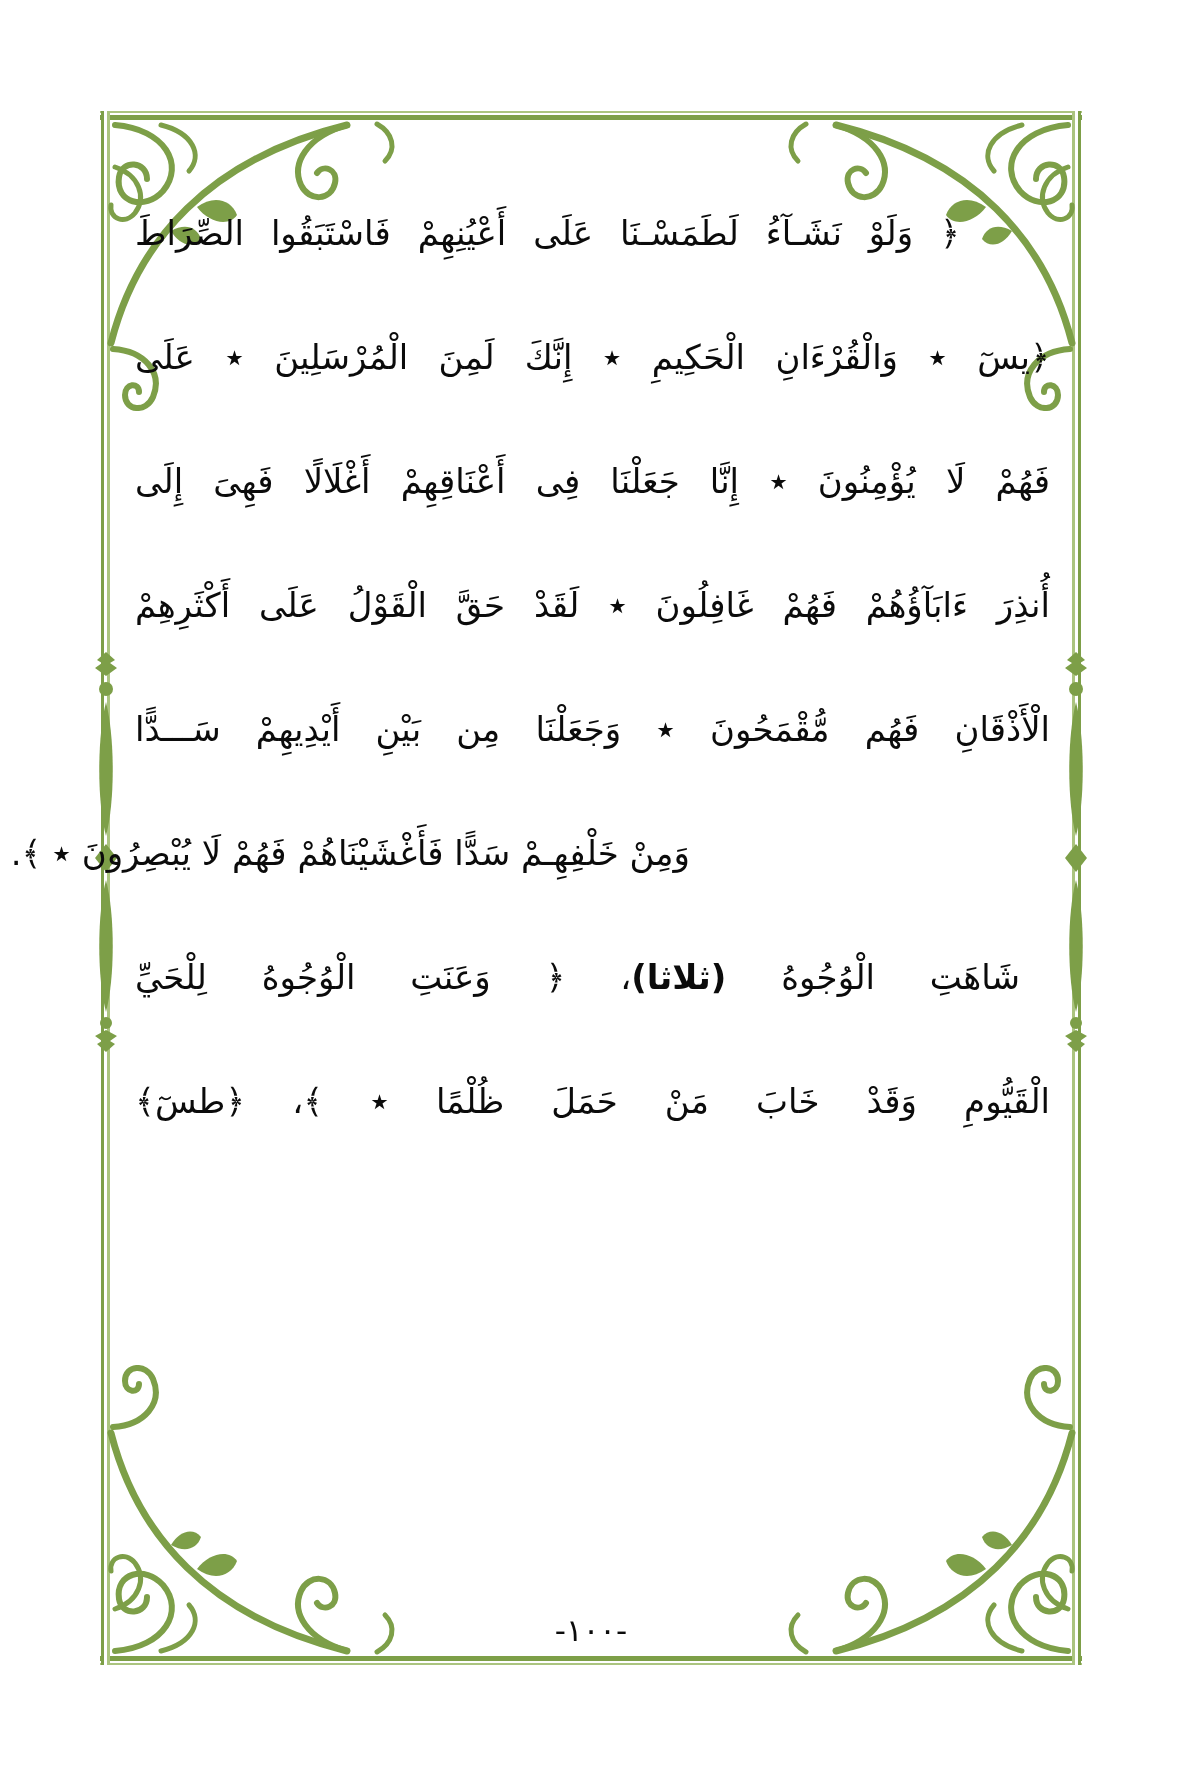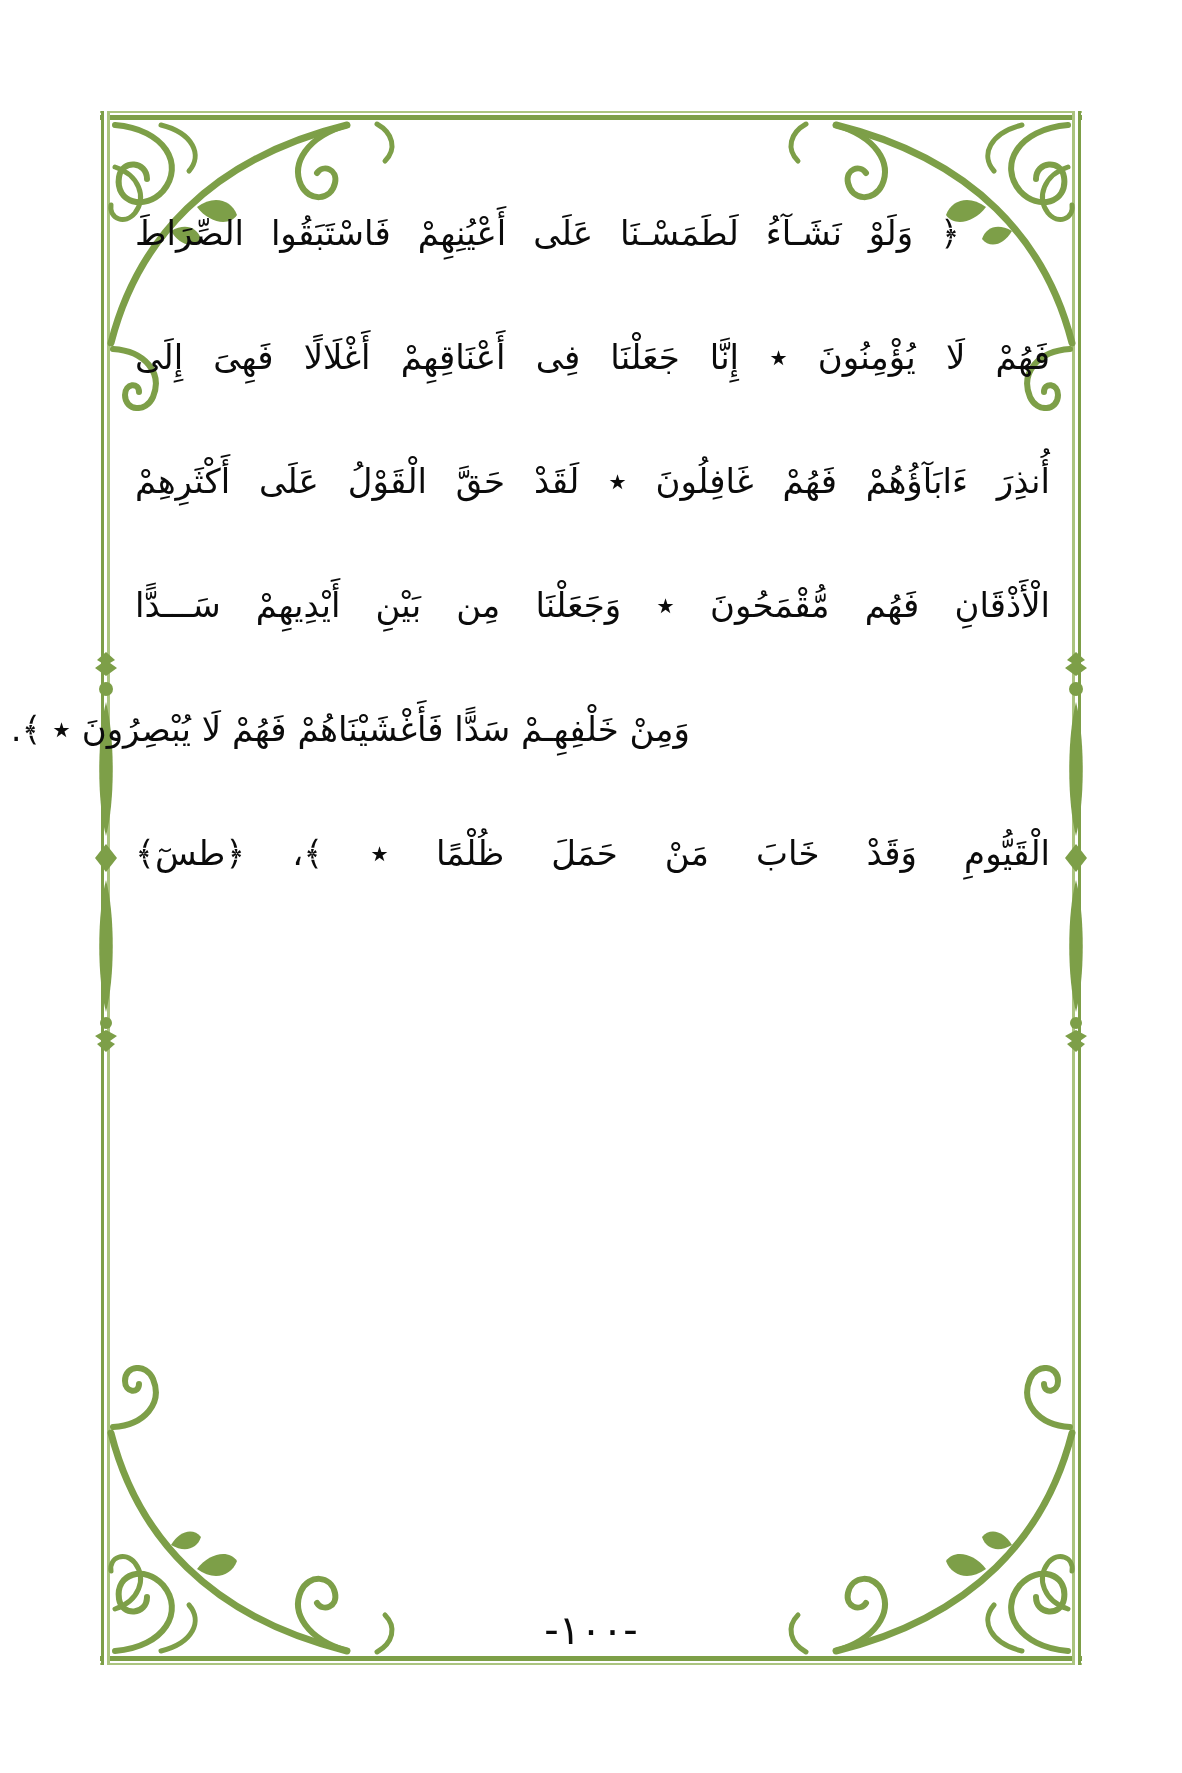--- a/index.html
+++ b/index.html
@@ -60,21 +60,21 @@
     overflow:visible;
   }
   .line.indent-first{padding-left:0;padding-right:90px;}
   .line.indent-small{padding-right:30px;}
   .line.short-left{padding-right:360px;}
   .bold{font-weight:bold;}
 
   .page-number{
     position:absolute;left:0;top:1598px;width:1182px;height:64px;
     line-height:64px;text-align:center;
-    font-size:40px;letter-spacing:4px;color:var(--ink);
+    font-size:31px;letter-spacing:4px;color:var(--ink);
   }
 </style>
 </head>
 <body>
 
 <div class="page">
 
   <div class="frame-line frame-top"></div>
   <div class="frame-line frame-bottom"></div>
   <div class="frame-line frame-left"></div>
@@ -163,22 +163,24 @@
         <path d="M18 192 L29 206 L18 220 L7 206 Z"></path>
         <path d="M18 228 C27 262 27 326 18 360 C9 326 9 262 18 228 Z"></path>
         <circle cx="18" cy="371" r="6"></circle>
         <path d="M18 400 L27 392 L22 389 L29 384 L18 378 L7 384 L14 389 L9 392 Z"></path>
       </g>
     </svg>
   </div>
 
   <div class="text-area">
     <div class="line indent-first">﴿ وَلَوْ نَشَـآءُ لَطَمَسْـنَا عَلَى أَعْيُنِهِمْ فَاسْتَبَقُوا الصِّرَاطَ</div>
+    <div class="line">﴿يسٓ ٭ وَالْقُرْءَانِ الْحَكِيمِ ٭ إِنَّكَ لَمِنَ الْمُرْسَلِينَ ٭ عَلَى</div>
     <div class="line">فَهُمْ لَا يُؤْمِنُونَ ٭ إِنَّا جَعَلْنَا فِى أَعْنَاقِهِمْ أَغْلَالًا فَهِىَ إِلَى</div>
     <div class="line">أُنذِرَ ءَابَآؤُهُمْ فَهُمْ غَافِلُونَ ٭ لَقَدْ حَقَّ الْقَوْلُ عَلَى أَكْثَرِهِمْ</div>
     <div class="line">الْأَذْقَانِ فَهُم مُّقْمَحُونَ ٭ وَجَعَلْنَا مِن بَيْنِ أَيْدِيهِمْ سَـــدًّا</div>
     <div class="line short-left">وَمِنْ خَلْفِهِـمْ سَدًّا فَأَغْشَيْنَاهُمْ فَهُمْ لَا يُبْصِرُونَ ٭ ﴾.</div>
+    <div class="line indent-small"><span>شَاهَتِ الْوُجُوهُ </span><span class="bold">(ثلاثا)</span><span>، ﴿ وَعَنَتِ الْوُجُوهُ لِلْحَيِّ</span></div>
     <div class="line">الْقَيُّومِ وَقَدْ خَابَ مَنْ حَمَلَ ظُلْمًا ٭ ﴾، ﴿طسٓ﴾</div>
   </div>
 
   <div class="page-number">-١٠٠-</div>
 
 </div>
 
 </body></html>

